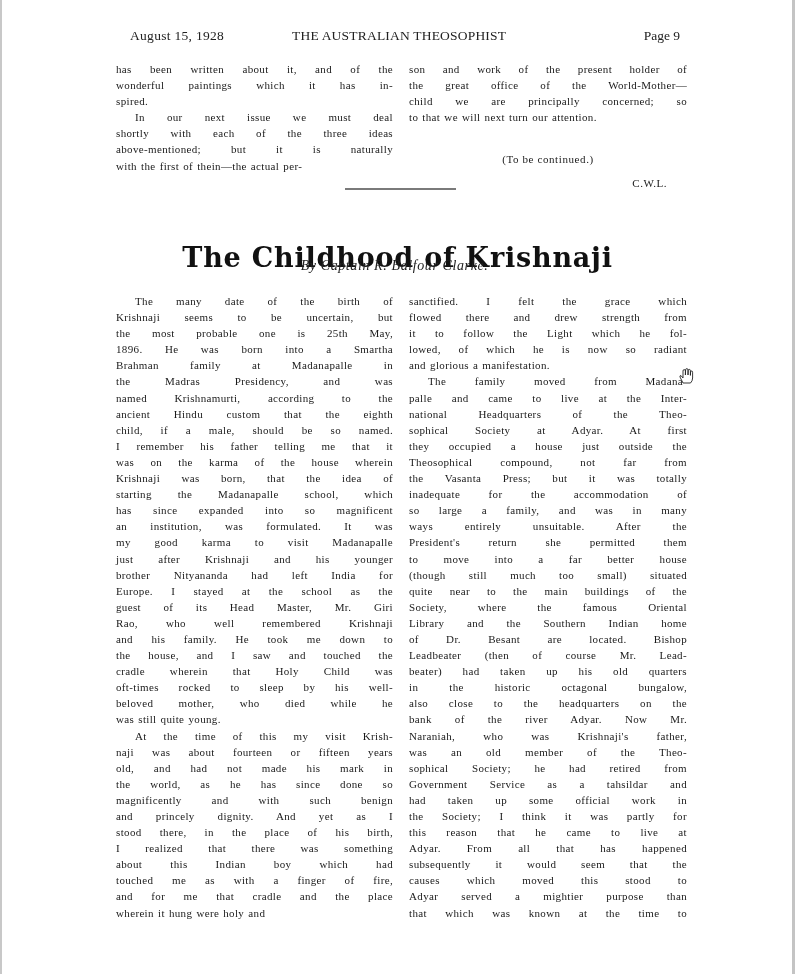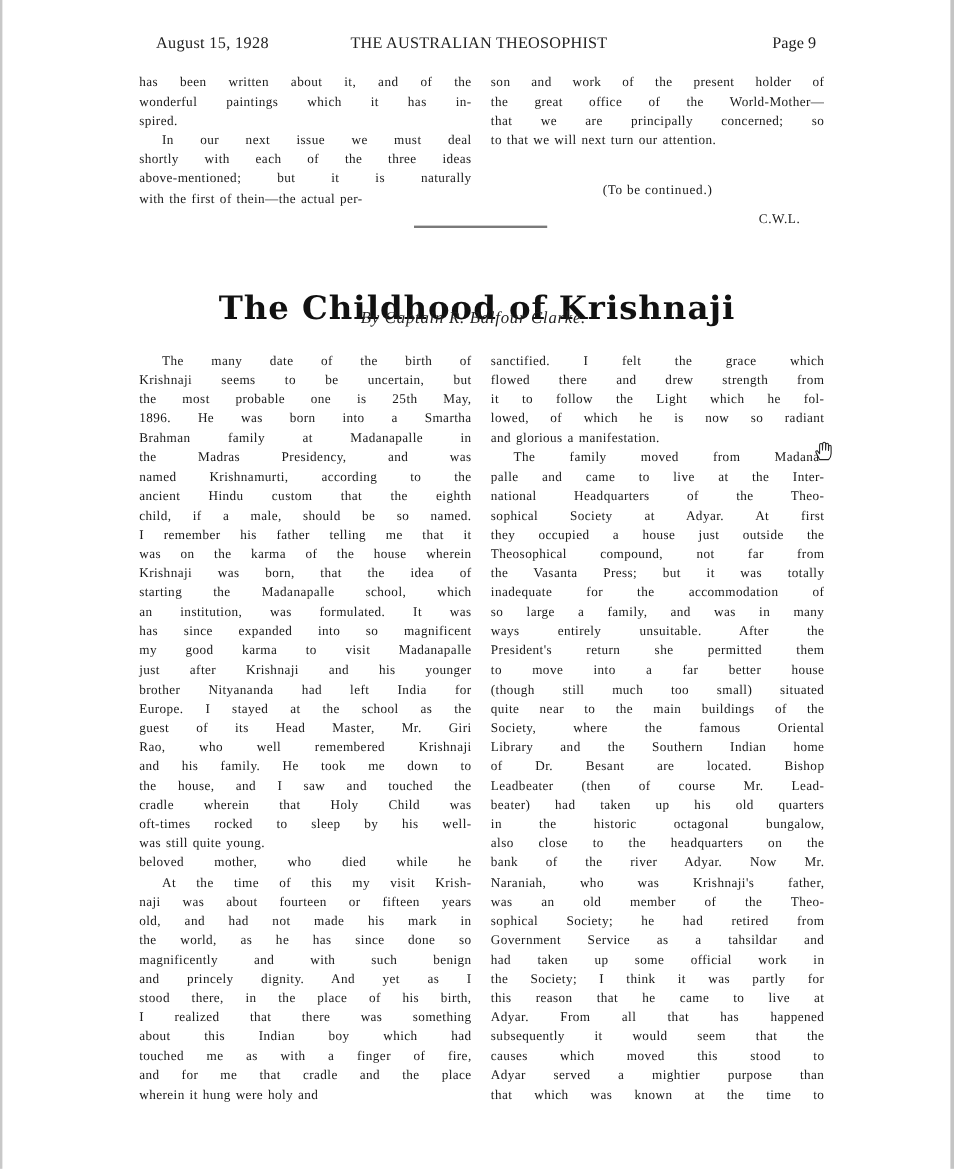--- a/index.html
+++ b/index.html
@@ -66,21 +66,21 @@
         <span class="line" style="text-indent: 19px;">In our next issue we must deal</span>
         <span class="line">shortly with each of the three ideas</span>
         <span class="line">above-mentioned; but it is naturally</span>
         <span class="line last">with the first of thein—the actual per-</span>
       </p>
     </div>
   <div class="col top-right">
       <p>
         <span class="line">son and work of the present holder of</span>
         <span class="line">the great office of the World-Mother—</span>
-        <span class="line">that we are principally concerned; so</span>
+        <span class="line">child we are principally concerned; so</span>
         <span class="line last">to that we will next turn our attention.</span>
       </p>
     </div>
 
   <div class="signature">C.W.L.</div>
   <div class="continued">(To be continued.)</div>
 
   <div class="divider"></div>
 
   <div class="title">The Childhood of Krishnaji</div>
@@ -94,34 +94,34 @@
         <span class="line">1896.  He was born into a Smartha</span>
         <span class="line">Brahman family at Madanapalle in</span>
         <span class="line">the Madras Presidency, and was</span>
         <span class="line">named Krishnamurti, according to the</span>
         <span class="line">ancient Hindu custom that the eighth</span>
         <span class="line">child, if a male, should be so named.</span>
         <span class="line">I remember his father telling me that it</span>
         <span class="line">was on the karma of the house wherein</span>
         <span class="line">Krishnaji was born, that the idea of</span>
         <span class="line">starting the Madanapalle school, which</span>
+        <span class="line">has since expanded into so magnificent</span>
         <span class="line">an institution, was formulated.  It was</span>
-        <span class="line">has since expanded into so magnificent</span>
         <span class="line">my good karma to visit Madanapalle</span>
         <span class="line">just after Krishnaji and his younger</span>
         <span class="line">brother Nityananda had left India for</span>
         <span class="line">Europe.  I stayed at the school as the</span>
         <span class="line">guest of its Head Master, Mr. Giri</span>
         <span class="line">Rao, who well remembered Krishnaji</span>
         <span class="line">and his family.  He took me down to</span>
         <span class="line">the house, and I saw and touched the</span>
         <span class="line">cradle wherein that Holy Child was</span>
         <span class="line">oft-times rocked to sleep by his well-</span>
+        <span class="line">beloved mother, who died while he</span>
         <span class="line last">was still quite young.</span>
-        <span class="line">beloved mother, who died while he</span>
       </p>
       <p>
         <span class="line" style="text-indent: 19px;">At the time of this my visit Krish-</span>
         <span class="line">naji was about fourteen or fifteen years</span>
         <span class="line">old, and had not made his mark in</span>
         <span class="line">the world, as he has since done so</span>
         <span class="line">magnificently and with such benign</span>
         <span class="line">and princely dignity.  And yet as I</span>
         <span class="line">stood there, in the place of his birth,</span>
         <span class="line">I realized that there was something</span>

